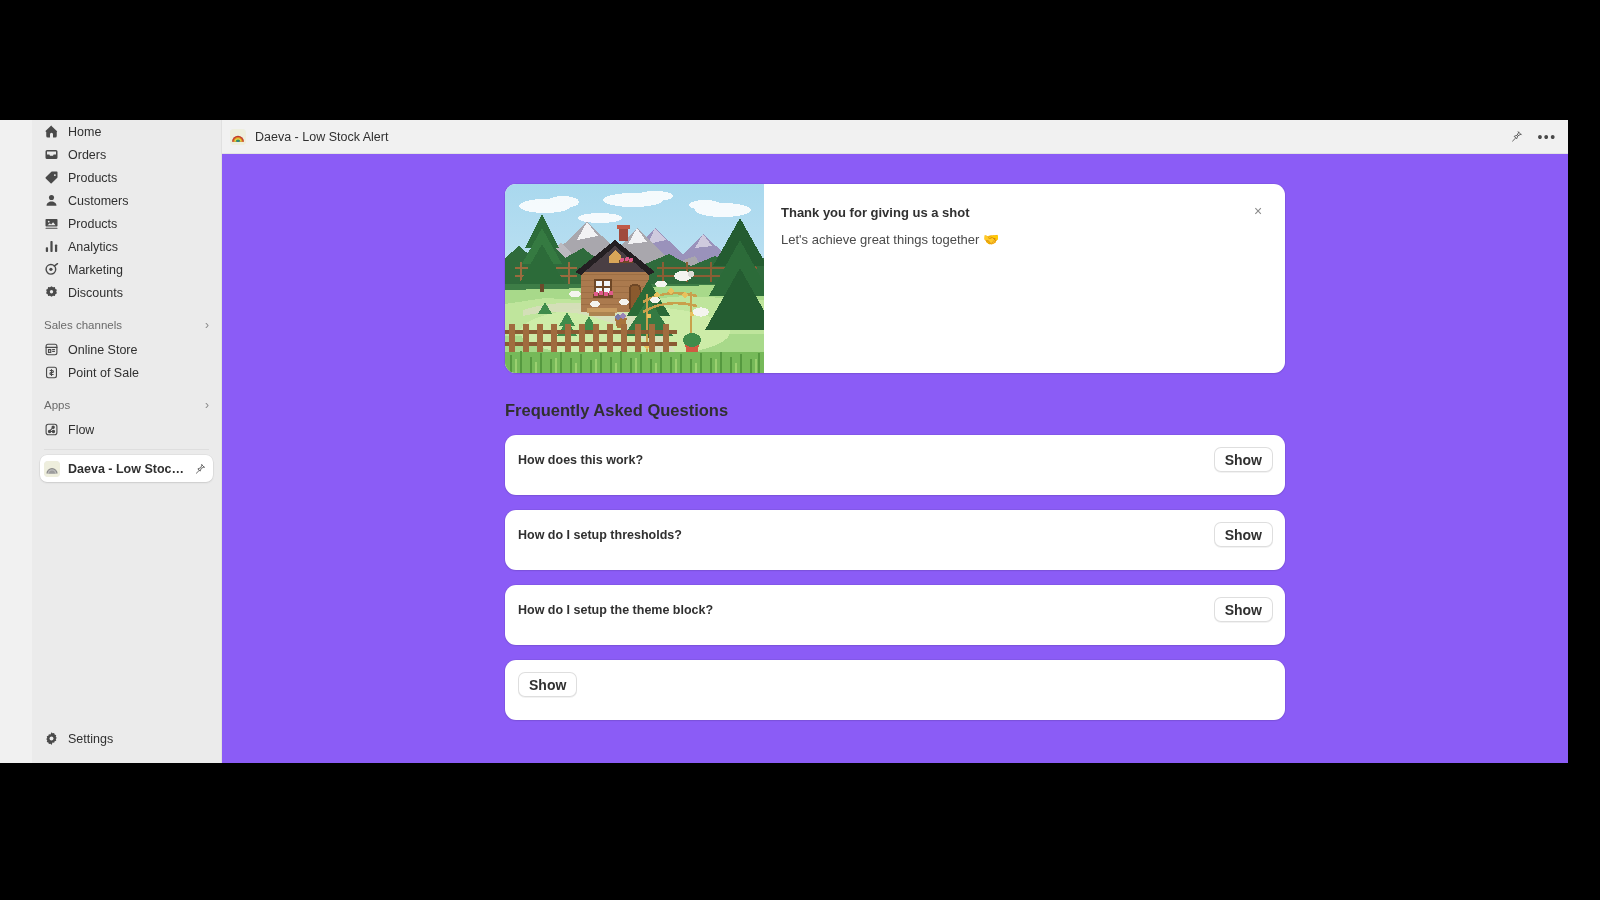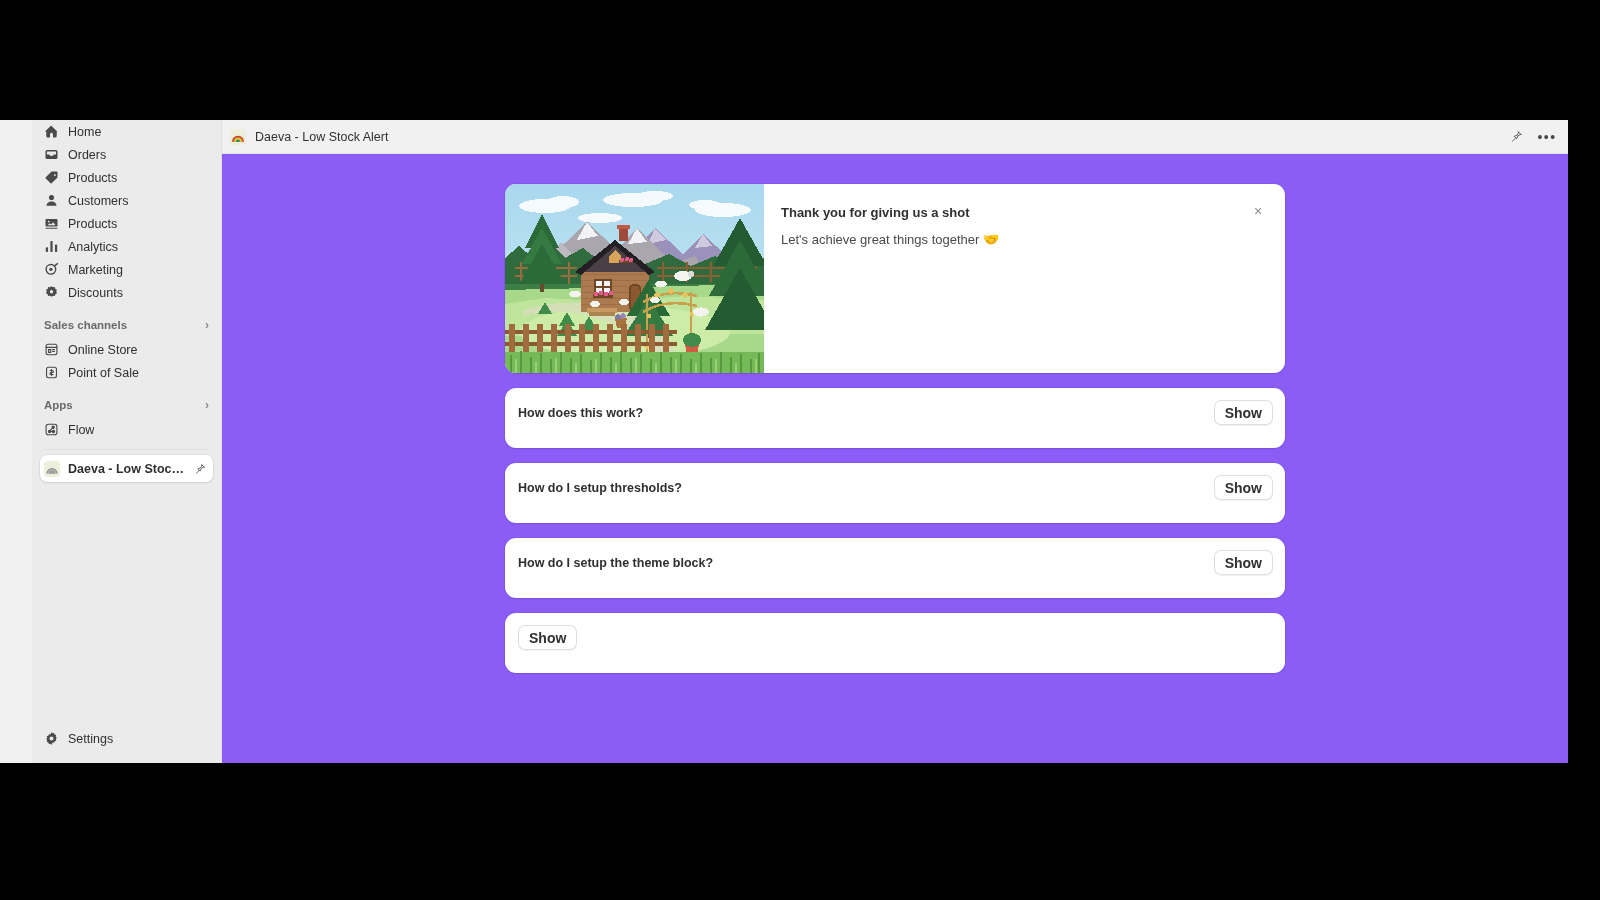--- a/index.html
+++ b/index.html
@@ -45,21 +45,21 @@
     display: flex; align-items: center; justify-content: center;
     color: #4a4a4a;
   }
   .nav-ico svg { width: 15px; height: 15px; display: block; }
   .nav-label { white-space: nowrap; overflow: hidden; text-overflow: ellipsis; }
 
   .section-head {
     display: flex; align-items: center; justify-content: space-between;
     height: 22px; margin: 10px 8px 2px 8px;
     padding: 0 4px;
-    font-size: 11.5px; font-weight: 700; color: #6a6a6a;
+    font-size: 11.5px; font-weight: 400; color: #6a6a6a;
     cursor: pointer; border-radius: 6px;
   }
   .chev { color: #8a8a8a; font-size: 12px; line-height: 1; }
 
   .app-active {
     display: flex; align-items: center;
     height: 27px; margin: 5px 8px 0 8px;
     padding: 0 6px 0 4px;
     border-radius: 7px;
     background: #ffffff;
@@ -540,20 +540,21 @@
           </div>
 
           <div id="banner-body">
             <div id="banner-title">Thank you for giving us a shot</div>
             <div id="banner-sub">Let's achieve great things together 🤝</div>
           </div>
 
           <button id="banner-close">×</button>
         </section>
 
+        <h2 id="faq-heading">Frequently Asked Questions</h2>
 
         <div class="faq-card">
           <div class="faq-q">How does this work?</div>
           <button class="faq-show">Show</button>
         </div>
 
         <div class="faq-card">
           <div class="faq-q">How do I setup thresholds?</div>
           <button class="faq-show">Show</button>
         </div>

